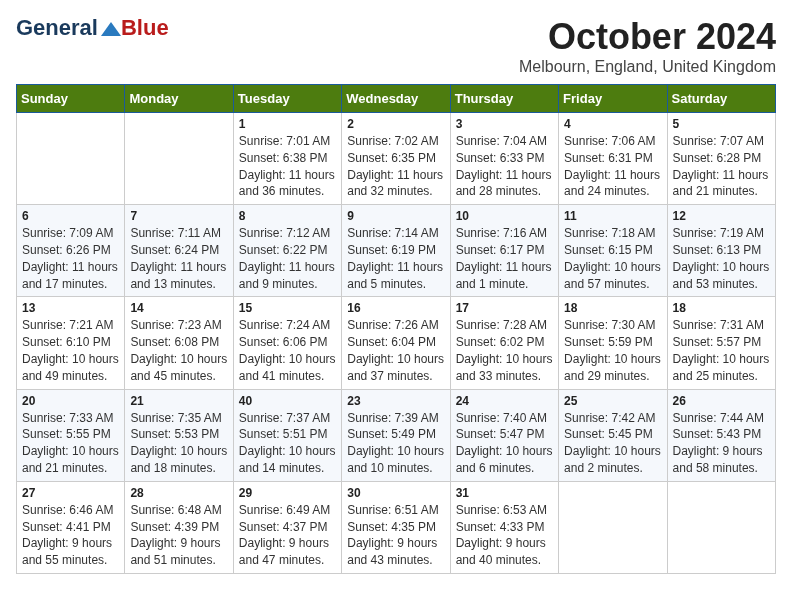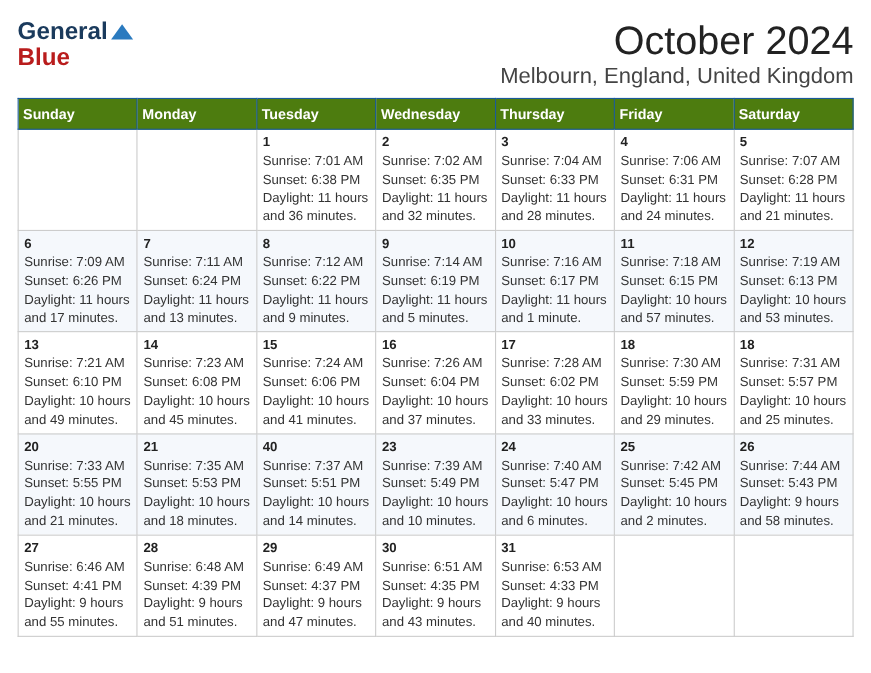--- a/index.html
+++ b/index.html
@@ -11,39 +11,39 @@
       padding: 16px;
     }
     .header-area {
       display: flex;
       justify-content: space-between;
       align-items: flex-start;
       margin-bottom: 8px;
     }
     .logo-area {
       display: flex;
-      flex-direction: column;
+      flex-direction: row;
       align-items: flex-start;
     }
     .logo-text {
       font-size: 22px;
       font-weight: bold;
       color: #1a3a5c;
       line-height: 1.1;
     }
     .title-area {
       text-align: right;
     }
     .title-area h1 {
       font-size: 36px;
-      font-weight: normal;
+      font-weight: bold;
       color: #222;
     }
     .title-area h2 {
-      font-size: 20px;
+      font-size: 16px;
       font-weight: normal;
       color: #444;
     }
     .calendar {
       width: 100%;
       border-collapse: collapse;
       border: 1px solid #ccc;
     }
     .calendar thead tr th {
       background: #4d7c0f;

